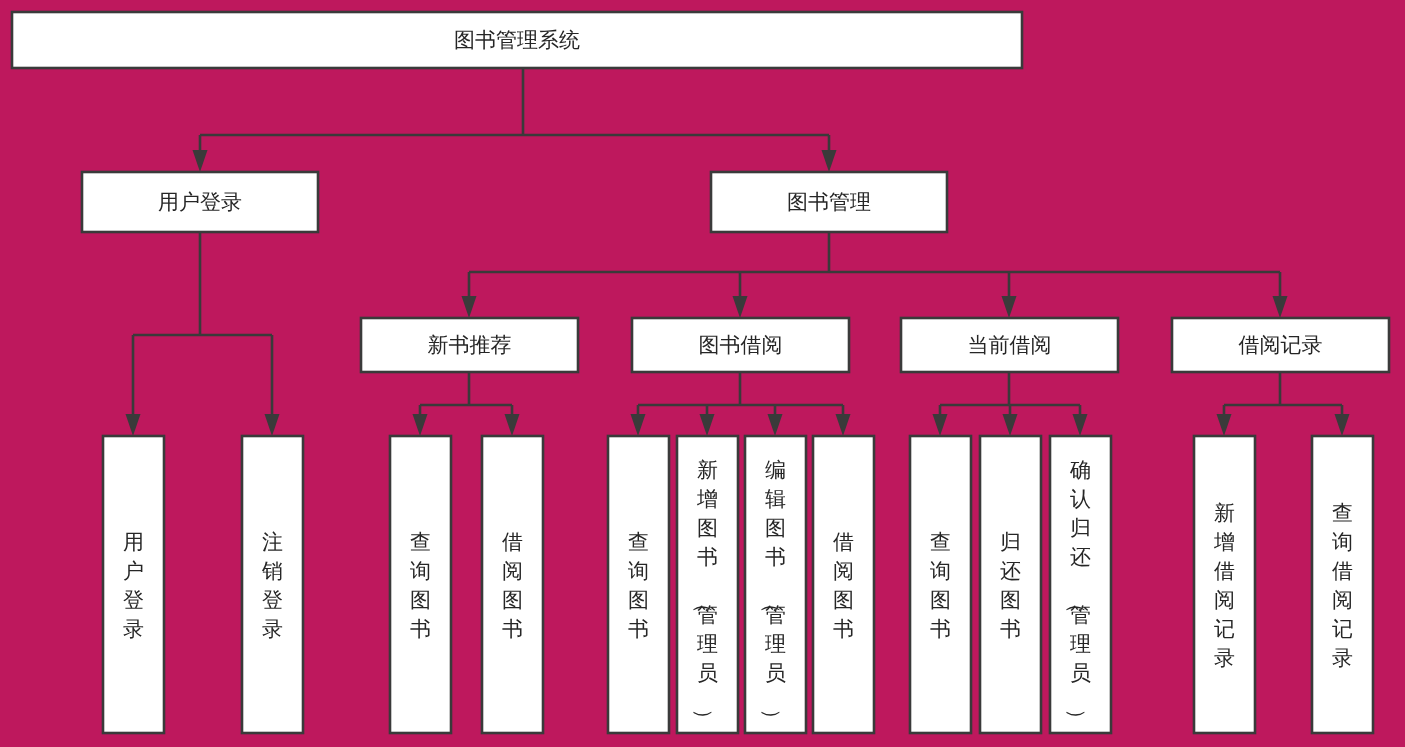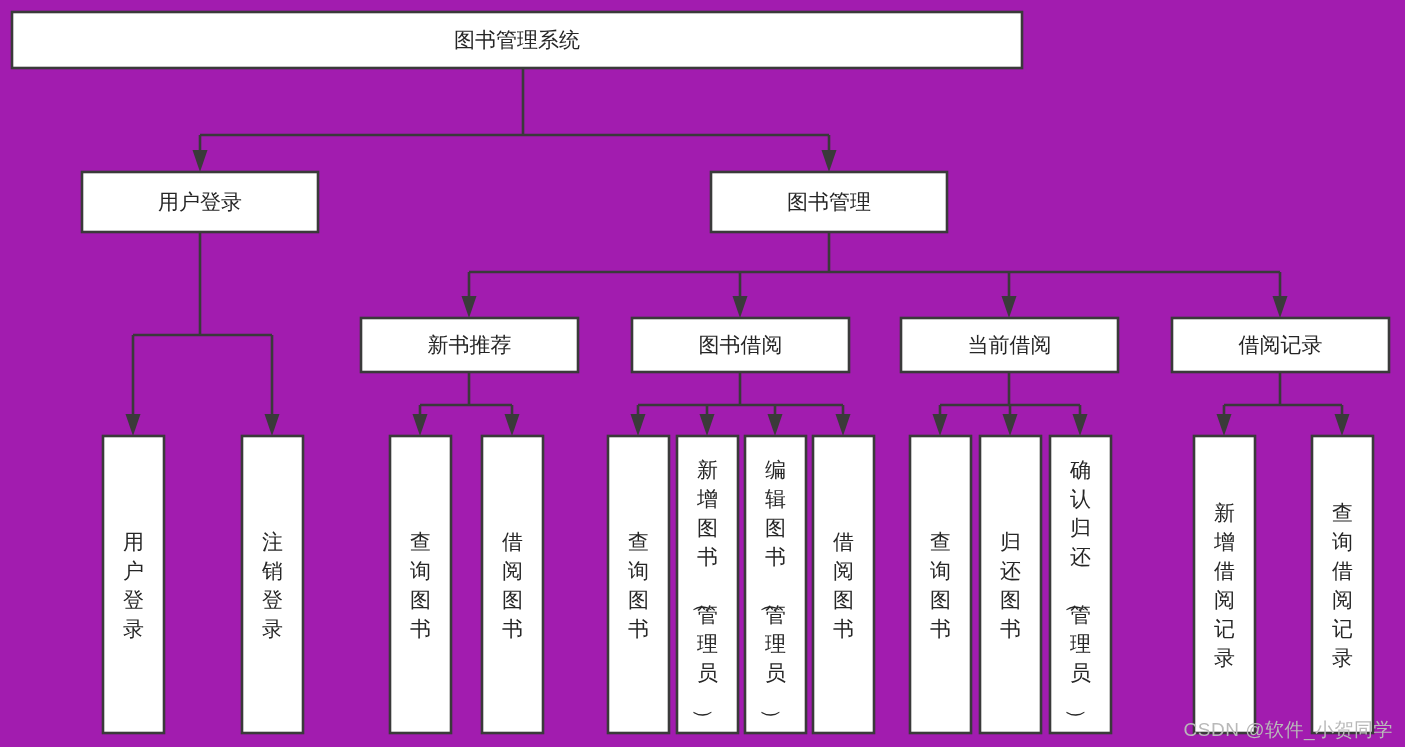--- a/index.html
+++ b/index.html
@@ -11,21 +11,21 @@
   body {
     width: 1405px;
     height: 747px;
     font-family: "Liberation Sans", "DejaVu Sans", sans-serif;
     overflow: hidden;
   }
   #diagram-root {
     position: relative;
     width: 1405px;
     height: 747px;
-    background: #a21caf;
+    background: #be185d;
     text-align: center;
   }
   svg.diagram-canvas {
     position: absolute;
     left: 0;
     top: 0;
     width: 1405px;
     height: 747px;
     display: block;
   }
@@ -218,14 +218,13 @@
         <g>
           <rect class="node-box" x="1194" y="436" width="61" height="297"></rect>
           <text class="node-label-v" x="1224.5" y="520.12"><tspan x="1224.5" dy="0">新</tspan><tspan x="1224.5" dy="29">增</tspan><tspan x="1224.5" dy="29">借</tspan><tspan x="1224.5" dy="29">阅</tspan><tspan x="1224.5" dy="29">记</tspan><tspan x="1224.5" dy="29">录</tspan></text>
         </g>
         <g>
           <rect class="node-box" x="1312" y="436" width="61" height="297"></rect>
           <text class="node-label-v" x="1342.5" y="520.12"><tspan x="1342.5" dy="0">查</tspan><tspan x="1342.5" dy="29">询</tspan><tspan x="1342.5" dy="29">借</tspan><tspan x="1342.5" dy="29">阅</tspan><tspan x="1342.5" dy="29">记</tspan><tspan x="1342.5" dy="29">录</tspan></text>
         </g>
       </g>
   </svg>
-  <div class="watermark">CSDN @软件_小贺同学</div>
 </div>
 
 </body></html>

